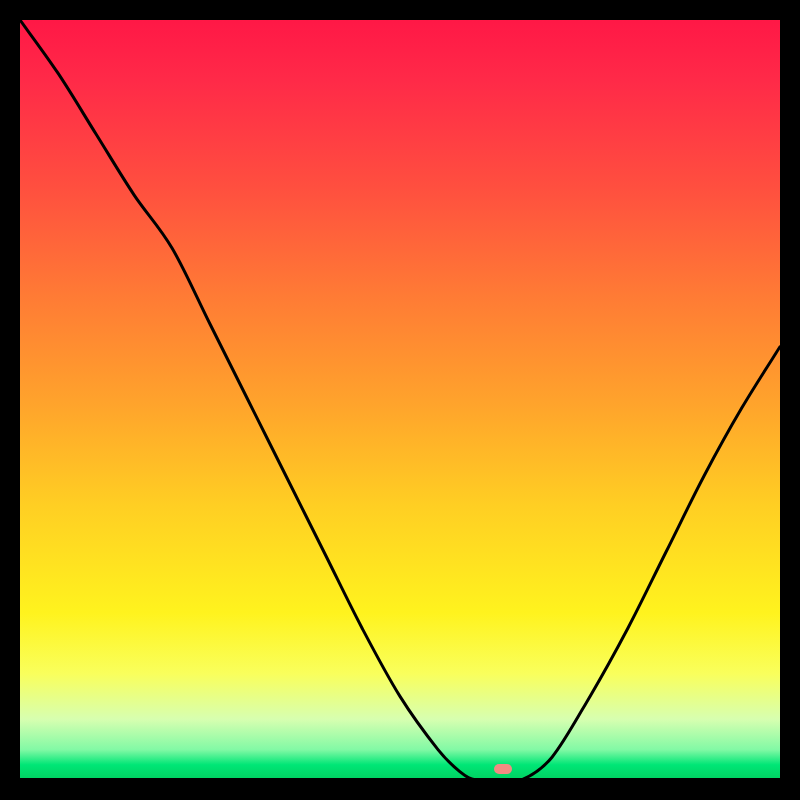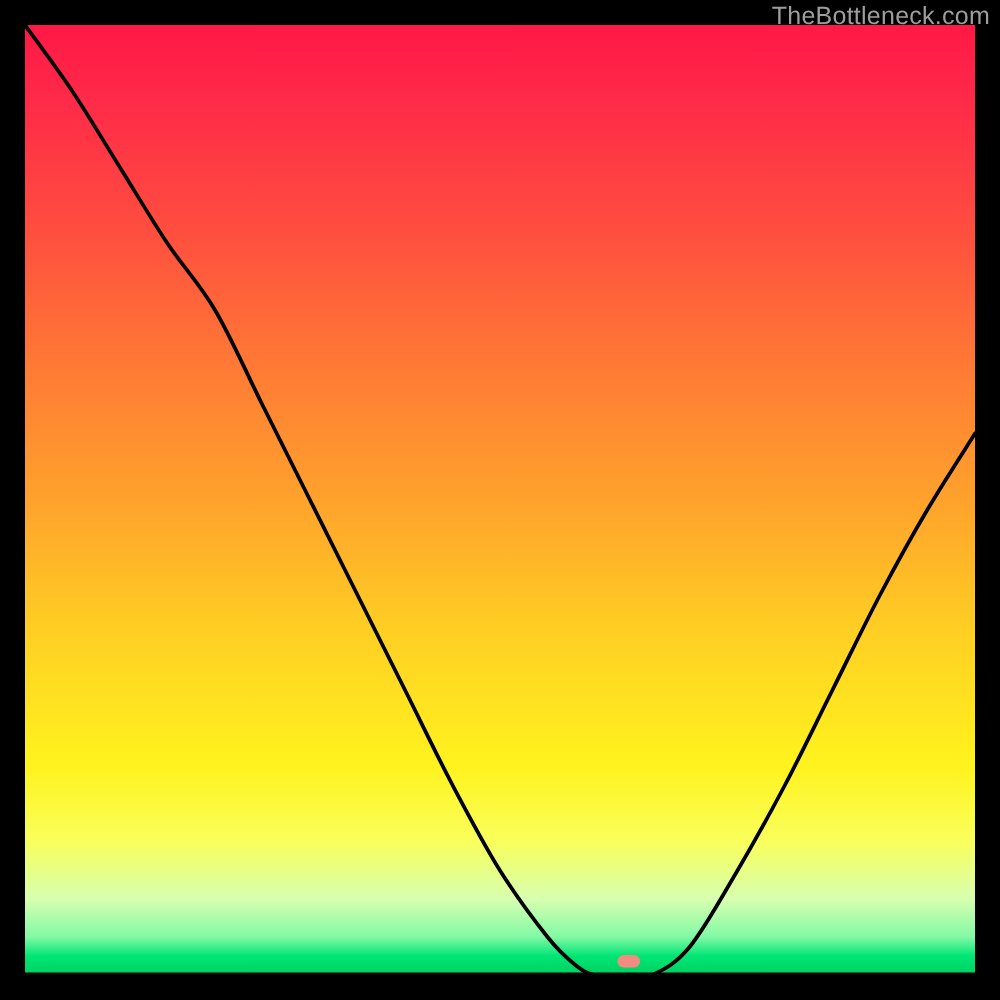--- a/index.html
+++ b/index.html
@@ -75,14 +75,13 @@
     <svg class="curve" viewBox="0 0 760 760" preserveAspectRatio="none">
 
       <path id="curve-path" d="M 0 0 C 6.3 8.9, 25.3 34.2, 38.0 53.2 C 50.7 72.2, 63.3 93.7, 76.0 114.0 C 88.7 134.3, 101.3 155.8, 114.0 174.8 C 126.7 193.8, 139.3 206.5, 152.0 228.0 C 164.7 249.5, 177.3 278.7, 190.0 304.0 C 202.7 329.3, 215.3 354.7, 228.0 380.0 C 240.7 405.3, 253.3 430.7, 266.0 456.0 C 278.7 481.3, 291.3 506.7, 304.0 532.0 C 316.7 557.3, 329.3 583.9, 342.0 608.0 C 354.7 632.1, 367.3 656.1, 380.0 676.4 C 392.7 696.7, 407.9 716.9, 418.0 729.6 C 428.1 742.3, 434.5 747.3, 440.8 752.4 C 447.1 757.5, 449.7 758.7, 456.0 760.0 C 462.3 761.3, 471.2 760.0, 478.8 760.0 C 486.4 760.0, 492.7 763.8, 501.6 760.0 C 510.5 756.2, 520.6 751.1, 532.0 737.2 C 543.4 723.3, 557.3 697.9, 570.0 676.4 C 582.7 654.9, 595.3 632.1, 608.0 608.0 C 620.7 583.9, 633.3 557.3, 646.0 532.0 C 658.7 506.7, 671.3 480.1, 684.0 456.0 C 696.7 431.9, 709.3 409.1, 722.0 387.6 C 734.7 366.1, 753.7 336.9, 760.0 326.8" fill="none" stroke="#000" stroke-width="3" stroke-linejoin="round" stroke-linecap="round"></path>
 
       <line x1="0" y1="759" x2="760" y2="759" stroke="#000" stroke-width="2"></line>
     </svg>
 
     <div id="marker" class="marker" style="left: 473.6px; top: 743.6px; background: rgb(242, 139, 130);"></div>
   </div>
 
-  <div class="watermark">TheBottleneck.com</div>
 </div>
 
 </body></html>

